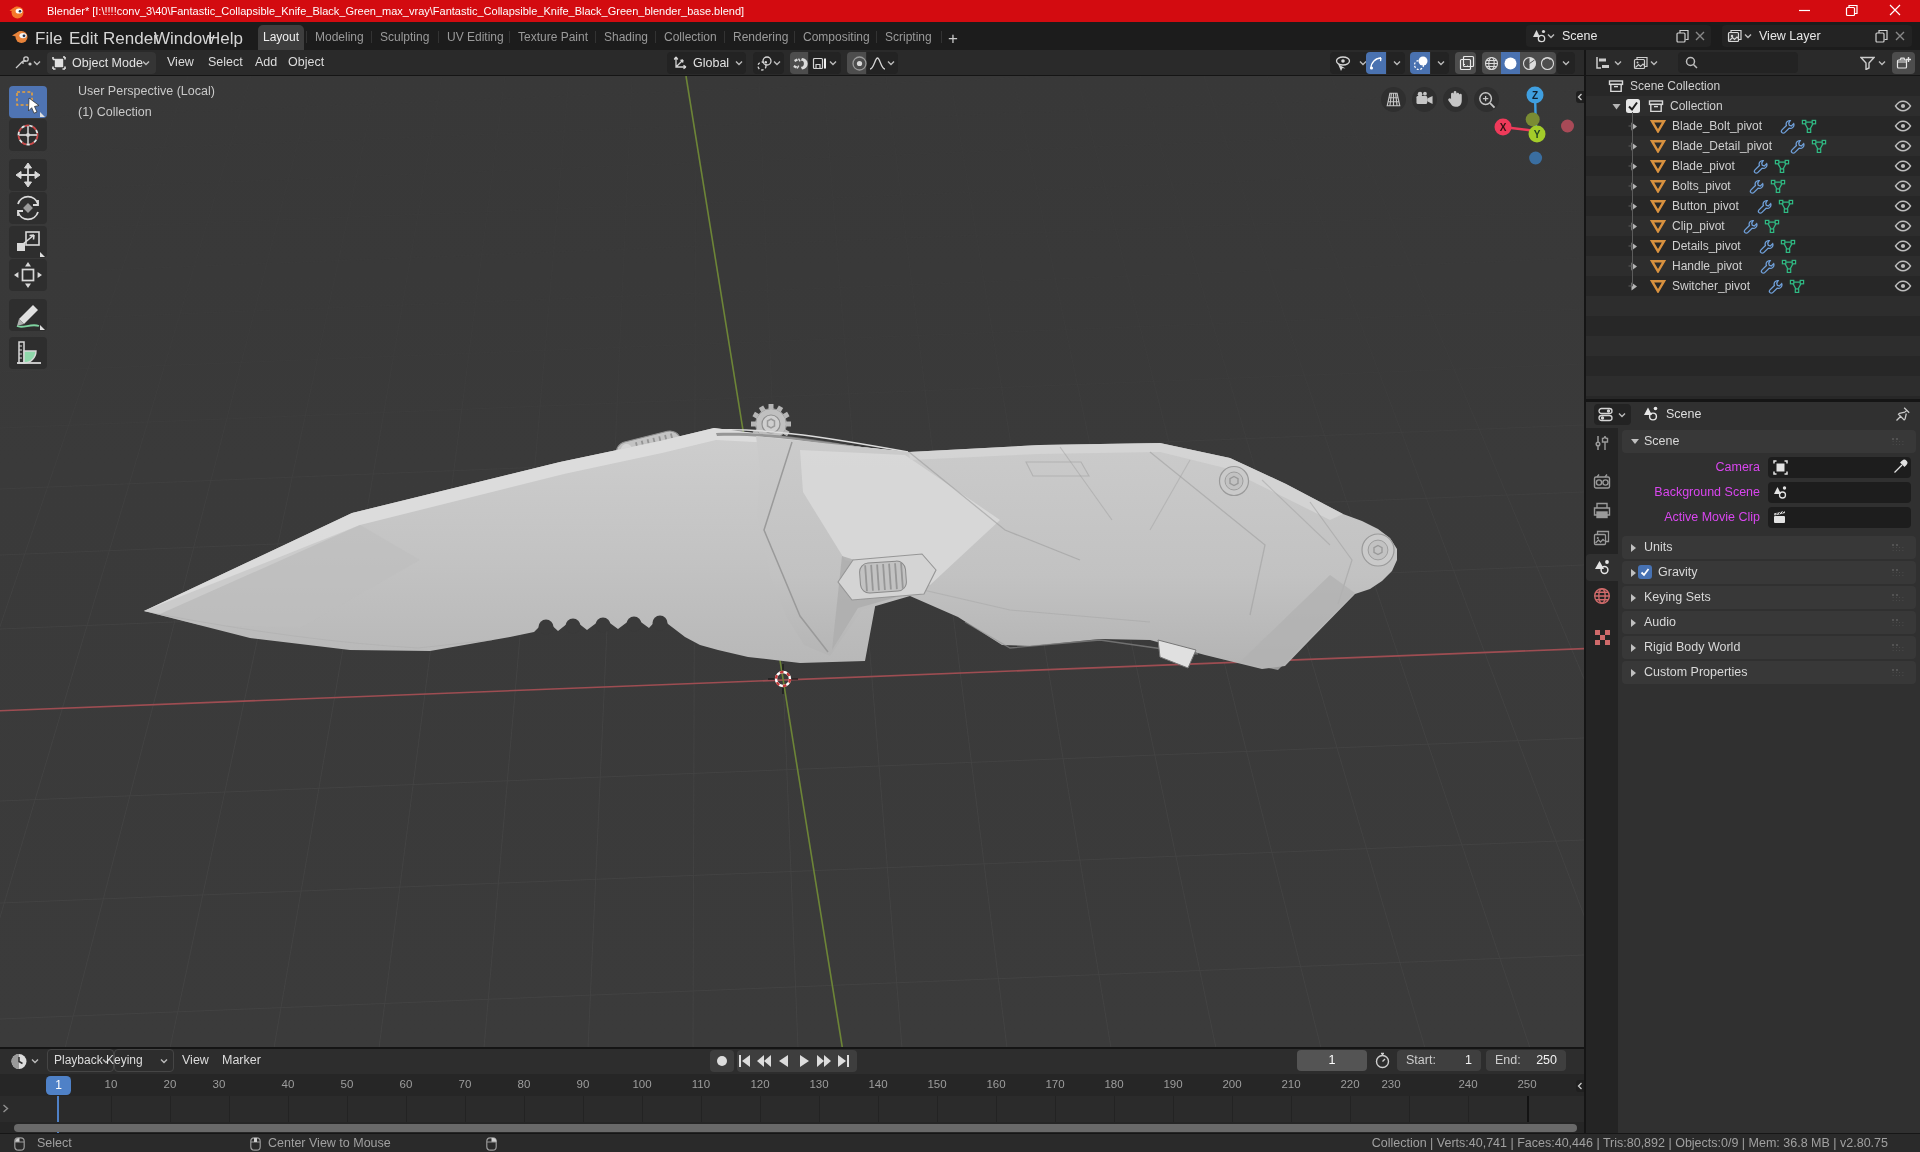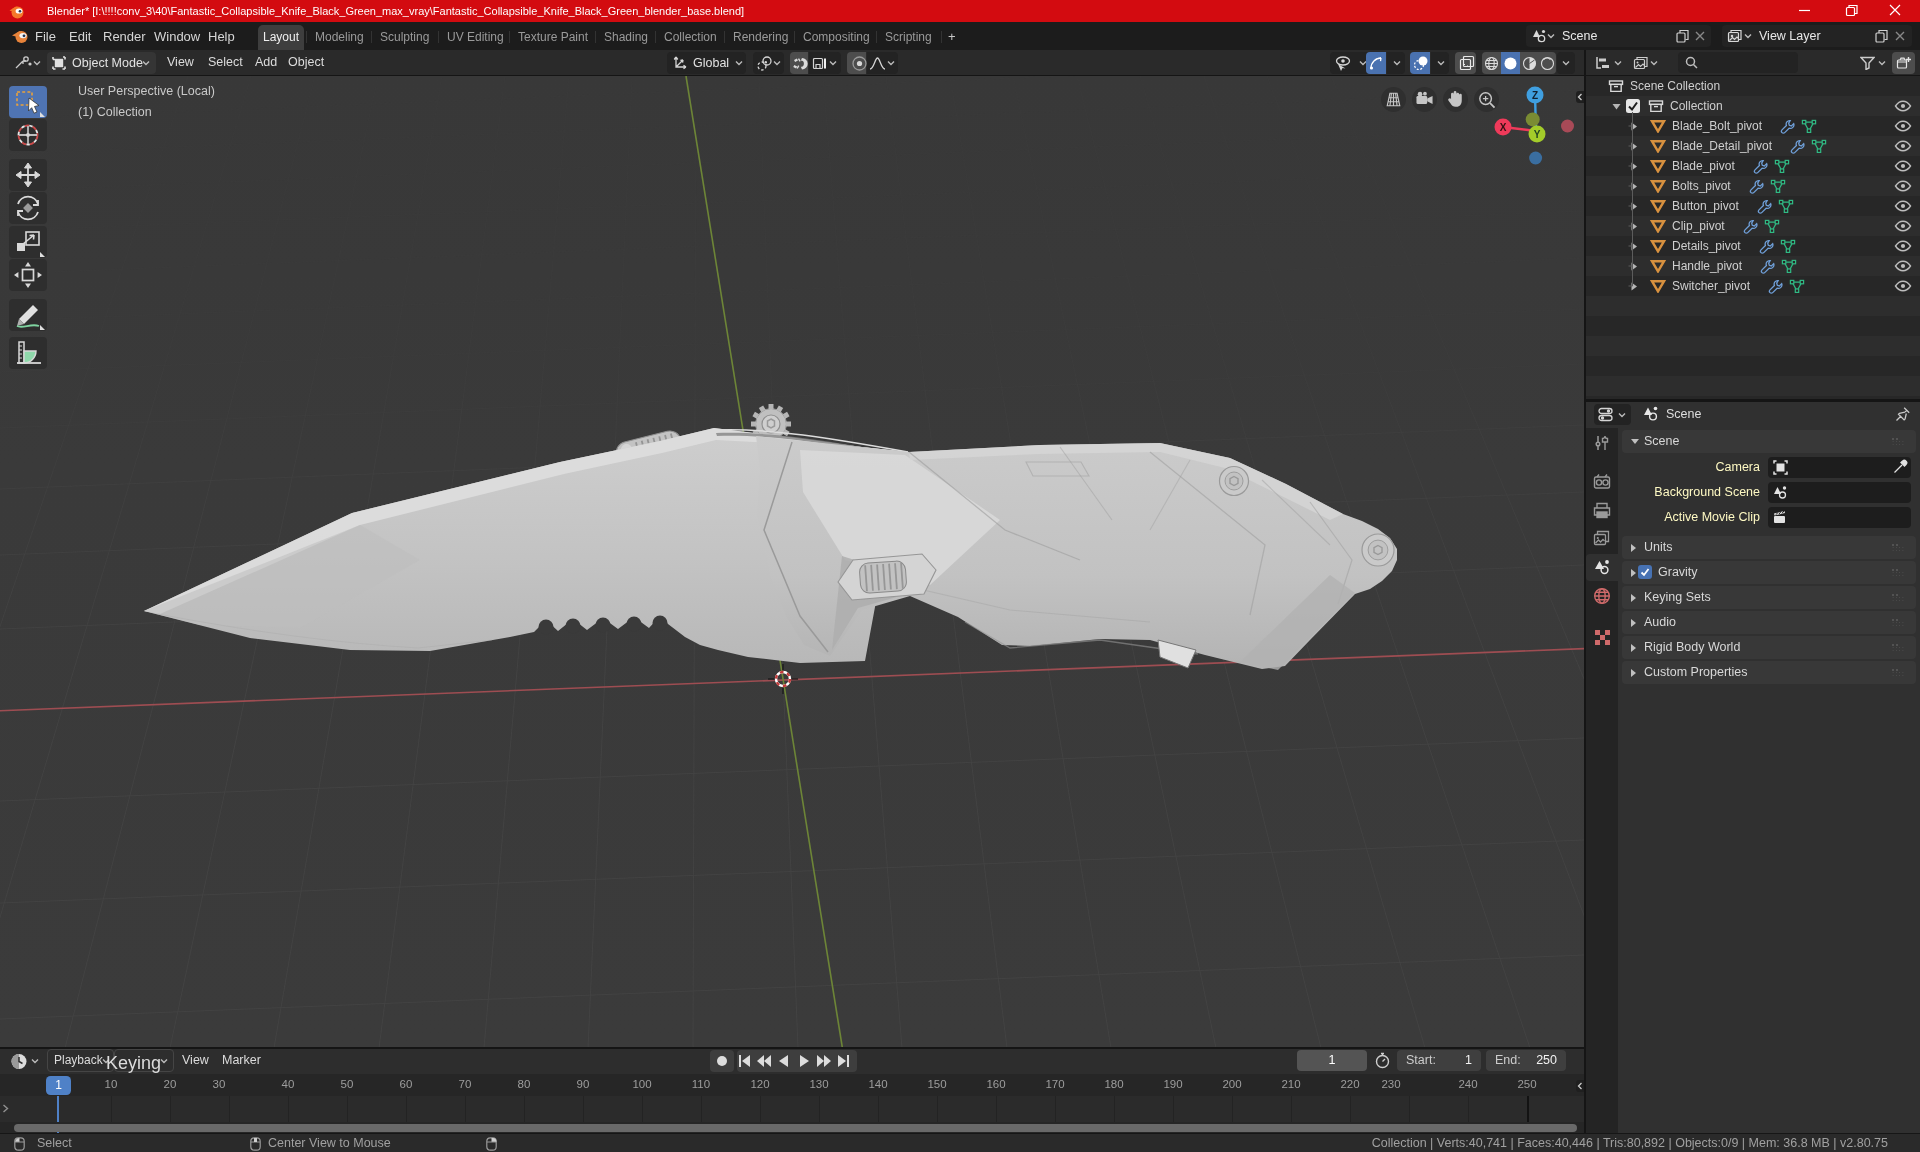--- a/index.html
+++ b/index.html
@@ -3,21 +3,21 @@
 <style>
 *{margin:0;padding:0;box-sizing:border-box}
 html,body{width:1920px;height:1152px;overflow:hidden;background:#1b1b1b;font-family:"Liberation Sans",sans-serif;-webkit-font-smoothing:antialiased}
 .abs{position:absolute}
 #stage{position:relative;width:1920px;height:1152px}
 
 #titlebar{left:0;top:0;width:1920px;height:22px;background:#d30b10;color:#fff;font-size:11px}
 #titlebar .t{position:absolute;left:47px;top:5px;letter-spacing:0px;color:#fefefe;font-size:11px}
 
 #menubar{left:0;top:22px;width:1920px;height:28px;background:#1c1c1c}
-.menu{position:absolute;top:7px;font-size:13px;color:#d6d6d6}
+.menu{position:absolute;top:7px;font-size:17px;color:#d6d6d6}
 .tab{position:absolute;top:3px;height:25px;line-height:25px;font-size:12px;color:#9a9a9a;padding:0 5px;border-radius:5px 5px 0 0}
 .tab.active{background:#3e3e3e;color:#efefef}
 .tabsep{position:absolute;top:9px;width:1px;height:12px;background:#333}
 
 #toolhead{left:0;top:50px;width:1920px;height:26px;background:#2a2a2a;border-bottom:1px solid #151515}
 .th-txt{position:absolute;top:5px;font-size:12.5px;color:#dcdcdc}
 .widget{position:absolute;background:#353535;border-radius:4px;color:#e2e2e2;font-size:12.5px}
 .dk{background:#232323}
 .lt{background:#4d4d4d}
 .blue{background:#4a72b0}
@@ -34,21 +34,21 @@
 .olflex svg:first-of-type{margin-left:12px}
 .olflex span{color:#cfcfcf}
 .nogap svg:first-of-type{margin-left:0 !important}
 #props{left:1586px;top:402px;width:334px;height:731px;background:#303030}
 #propstrip{left:1586px;top:428px;width:32px;height:705px;background:#242424}
 .phead{position:absolute;left:36px;width:294px;height:23px;background:#383838;border-radius:4px;color:#d8d8d8;font-size:12.5px}
 .phead .cap{position:absolute;left:22px;top:4px}
 .parrow{position:absolute;left:9px;top:8px;width:0;height:0;border-left:5px solid #c0c0c0;border-top:4px solid transparent;border-bottom:4px solid transparent}
 .parrow.open{border-left:4px solid transparent;border-right:4px solid transparent;border-top:5px solid #c0c0c0;border-bottom:none;top:9px}
 .grip{position:absolute;right:8px;top:8px;width:16px;height:8px;background:radial-gradient(circle 1px at 1px 1px,#525252 99%,transparent),radial-gradient(circle 1px at 5px 1px,#525252 99%,transparent) ;color:#565656;font-size:8px;letter-spacing:1px}
-.plabel{position:absolute;font-size:12.5px;color:#fef9c3}
+.plabel{position:absolute;font-size:12.5px;color:#d946ef}
 .pfield{position:absolute;background:#1d1d1d;border-radius:4px;height:21px}
 
 #timeline{left:0;top:1048px;width:1584px;height:85px;background:#2b2b2b}
 #tl-head{position:absolute;left:0;top:0;width:1584px;height:26px;background:#2d2d2d}
 #tl-ruler{position:absolute;left:0;top:26px;width:1584px;height:22px;background:#262626}
 #tl-track{position:absolute;left:0;top:48px;width:1584px;height:26px;background:#2b2b2b}
 #tl-scroll{position:absolute;left:0;top:74px;width:1584px;height:11px;background:#262626}
 .tlnum{position:absolute;top:4px;font-size:11.5px;color:#9d9d9d;transform:translateX(-50%)}
 .tlline{position:absolute;top:0;width:1px;height:26px;background:#232323}
 
@@ -999,21 +999,21 @@
         </svg>
         <svg class="abs" style="left:31px;top:10px" width="8" height="6" viewBox="0 0 8 6">
           <path d="M1 1.5 L4 4.5 L7 1.5" stroke="#bbb" stroke-width="1.4" fill="none"></path>
         </svg>
         <div class="abs" style="left:47px;top:1px;width:67px;height:23px;border:1px solid #454545;border-radius:4px"></div>
         <div class="th-txt" style="left:54px;top:5px;font-size:12px">Playback</div>
         <svg class="abs" style="left:102px;top:10px" width="8" height="6" viewBox="0 0 8 6">
           <path d="M1 1.5 L4 4.5 L7 1.5" stroke="#bbb" stroke-width="1.4" fill="none"></path>
         </svg>
         <div class="abs" style="left:114px;top:1px;width:60px;height:23px;border:1px solid #454545;border-radius:4px"></div>
-        <div class="th-txt" style="left:106px;top:5px;font-size:18px">Keying</div>
+        <div class="th-txt" style="left:106px;top:5px;font-size:12px">Keying</div>
         <svg class="abs" style="left:160px;top:10px" width="8" height="6" viewBox="0 0 8 6">
           <path d="M1 1.5 L4 4.5 L7 1.5" stroke="#bbb" stroke-width="1.4" fill="none"></path>
         </svg>
         <div class="th-txt" style="left:182px;top:5px">View</div>
         <div class="th-txt" style="left:222px;top:5px">Marker</div>
         <div class="abs" style="left:710px;top:2px;width:24px;height:22px;background:#3e3e3e;border-radius:4px">
           <svg width="24" height="22">
             <circle cx="12" cy="11" r="5" fill="#ddd"></circle>
           </svg>
         </div>

